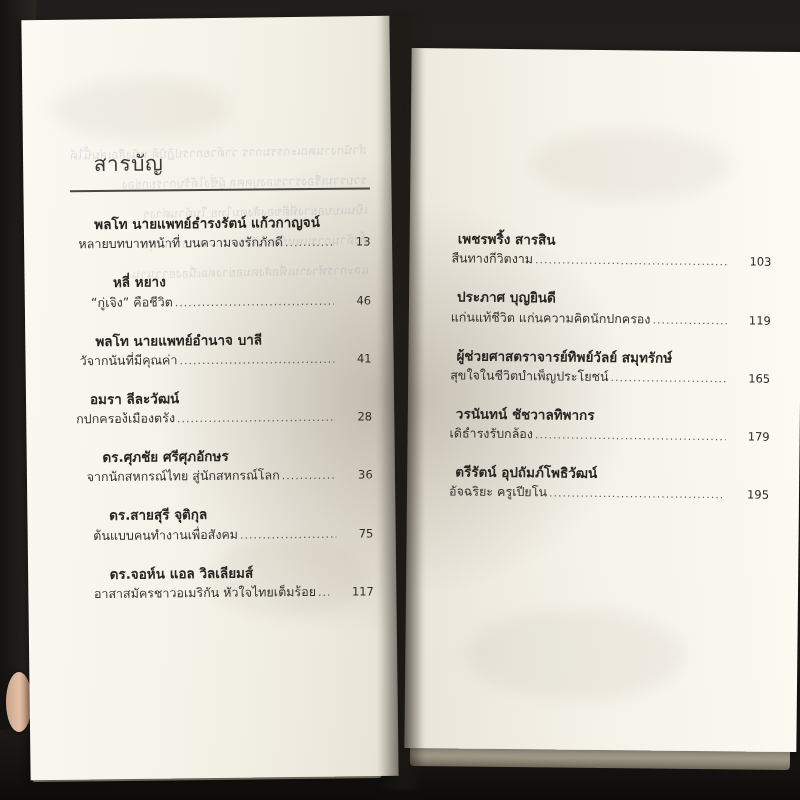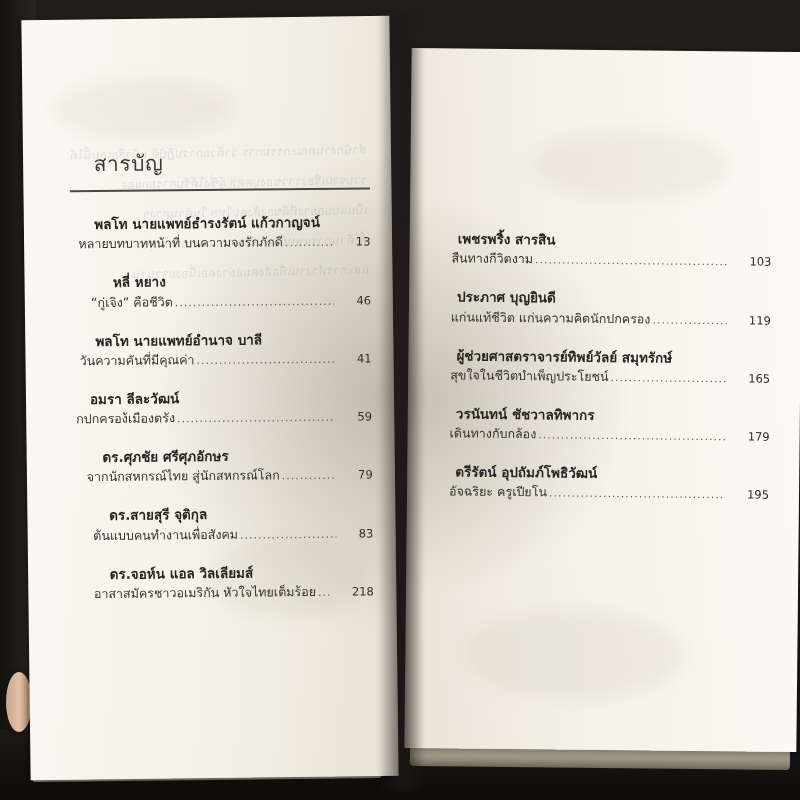--- a/index.html
+++ b/index.html
@@ -261,59 +261,59 @@
           <div class="title-row">
             <span class="t">“กู่เจิง” คือชีวิต</span>
             <span class="dots">........................................................</span>
             <span class="pg">46</span>
           </div>
         </div>
 
         <div class="entry ind-0">
           <div class="author">พลโท นายแพทย์อำนาจ บาลี</div>
           <div class="title-row">
-            <span class="t">วันความคันที่มีคุณค่า</span>
+            <span class="t">วัจากนันที่มีคุณค่า</span>
             <span class="dots">........................................................</span>
             <span class="pg">41</span>
           </div>
         </div>
 
         <div class="entry ind-2">
           <div class="author">อมรา ลีละวัฒน์</div>
           <div class="title-row">
             <span class="t">กปกครอง้เมืองตรัง</span>
             <span class="dots">........................................................</span>
-            <span class="pg">59</span>
+            <span class="pg">28</span>
           </div>
         </div>
 
         <div class="entry ind-3">
           <div class="author">ดร.ศุภชัย ศรีศุภอักษร</div>
           <div class="title-row">
             <span class="t">จากนักสหกรณ์ไทย สู่นักสหกรณ์โลก</span>
             <span class="dots">........................................................</span>
-            <span class="pg">79</span>
+            <span class="pg">36</span>
           </div>
         </div>
 
         <div class="entry ind-4">
           <div class="author">ดร.สายสุรี จุติกุล</div>
           <div class="title-row">
             <span class="t">ต้นแบบคนทำงานเพื่อสังคม</span>
             <span class="dots">........................................................</span>
-            <span class="pg">83</span>
+            <span class="pg">75</span>
           </div>
         </div>
 
         <div class="entry ind-4">
           <div class="author">ดร.จอห์น แอล วิลเลียมส์</div>
           <div class="title-row">
             <span class="t">อาสาสมัครชาวอเมริกัน หัวใจไทยเต็มร้อย</span>
             <span class="dots">.............................</span>
-            <span class="pg">218</span>
+            <span class="pg">117</span>
           </div>
         </div>
 
       </div>
     </div>
 
     <div class="page page-right">
       <div class="blotch" style="left:120px;top:80px;width:200px;height:70px;"></div>
       <div class="blotch" style="left:60px;top:560px;width:220px;height:90px;"></div>
 
@@ -342,21 +342,21 @@
           <div class="title-row">
             <span class="t">สุขใจในชีวิตบำเพ็ญประโยชน์</span>
             <span class="dots">........................................................</span>
             <span class="pg">165</span>
           </div>
         </div>
 
         <div class="entry r-ind">
           <div class="author">วรนันทน์ ชัชวาลทิพากร</div>
           <div class="title-row">
-            <span class="t">เดินทางกับกล้อง</span>
+            <span class="t">เดิธำรงรับกล้อง</span>
             <span class="dots">........................................................</span>
             <span class="pg">179</span>
           </div>
         </div>
 
         <div class="entry r-ind">
           <div class="author">ตรีรัตน์ อุปถัมภ์โพธิวัฒน์</div>
           <div class="title-row">
             <span class="t">อัจฉริยะ ครูเปียโน</span>
             <span class="dots">........................................................</span>

